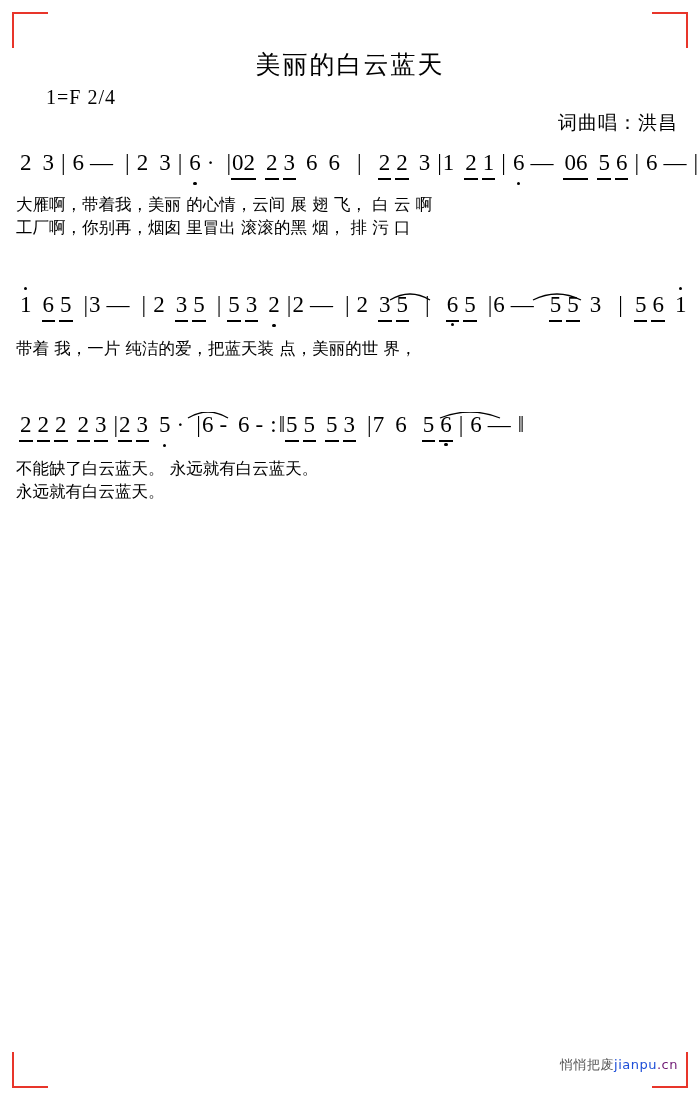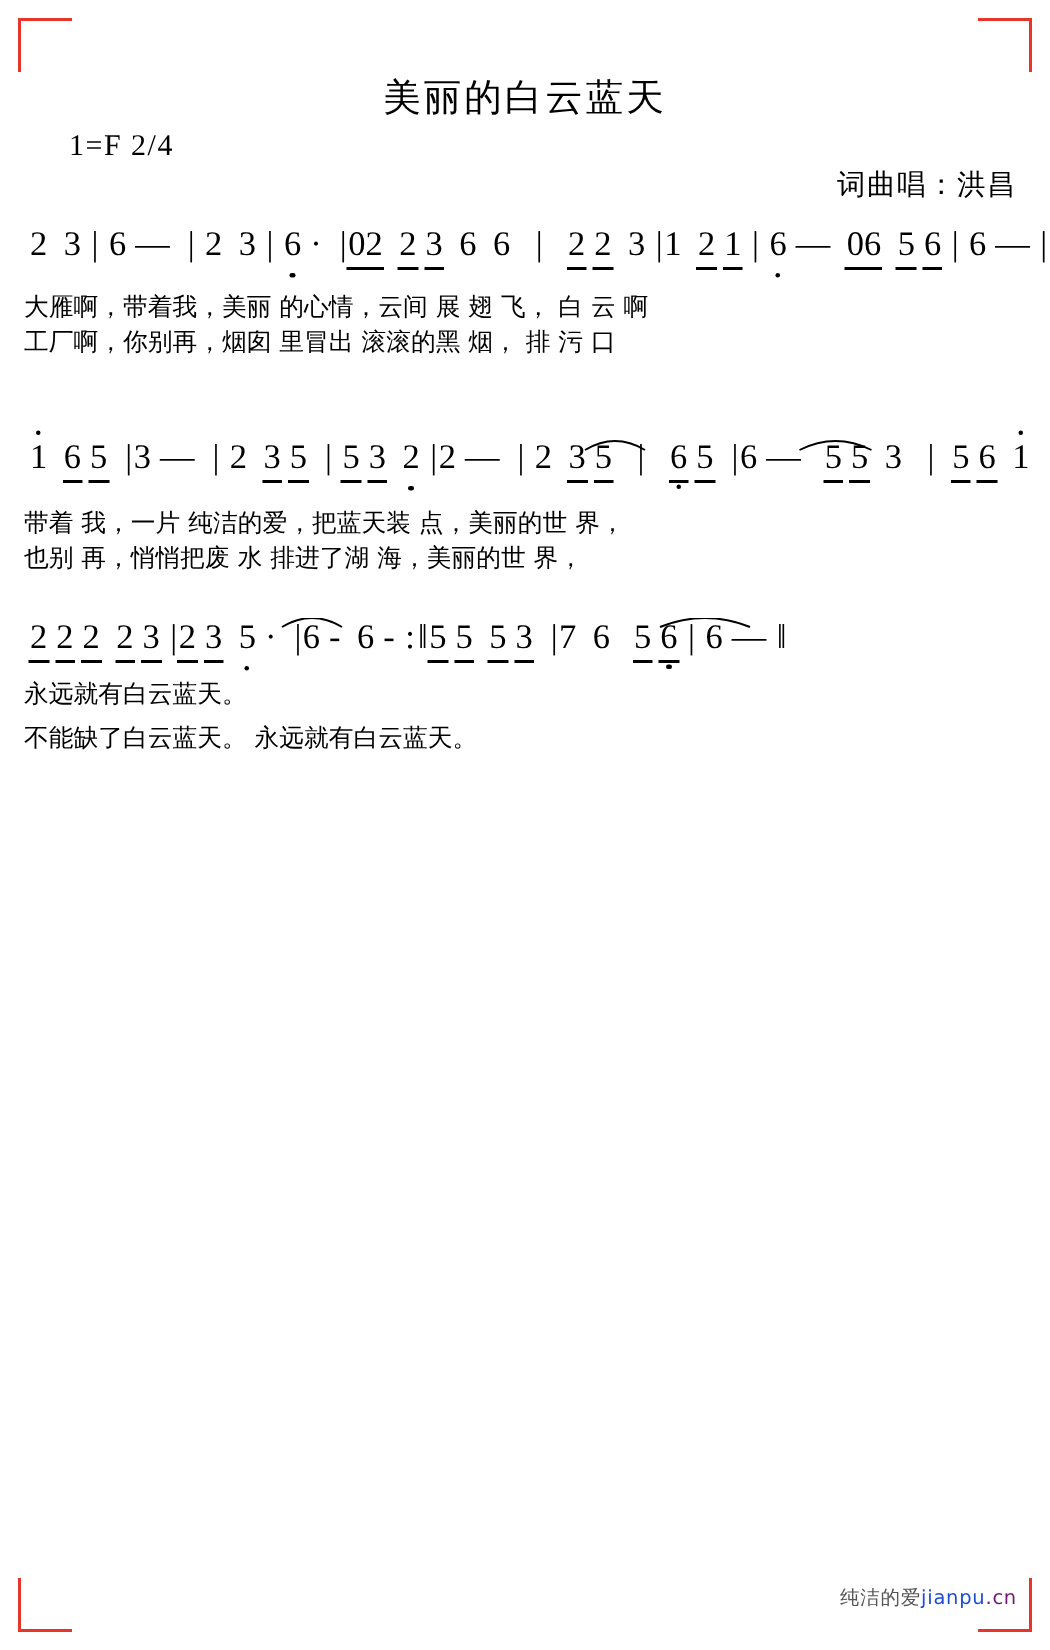--- a/index.html
+++ b/index.html
@@ -180,36 +180,35 @@
     </div>
     <div class="lyric-row" style="margin-top:4px;">大雁啊，带着我，美丽 的心情，云间    展 翅 飞，  白 云   啊</div>
     <div class="lyric-row">工厂啊，你别再，烟囱 里冒出   滚滚的黑      烟，  排 污  口</div>
   </div>
 
   <div class="system" style="top:292px;">
     <div class="notes-row">
       <span class="n dotabove">1</span><span class="sp4"></span><span class="n under1">6</span><span class="sp2"></span><span class="n under1">5</span><span class="sp4"></span><span class="bar">|</span><span class="n">3</span><span class="sp2"></span>—<span class="sp4"></span><span class="bar">|</span><span class="sp2"></span><span class="n">2</span><span class="sp4"></span><span class="n under1">3</span><span class="sp2"></span><span class="n under1">5</span><span class="sp4"></span><span class="bar">|</span><span class="sp2"></span><span class="n under1">5</span><span class="sp2"></span><span class="n under1">3</span><span class="sp4"></span><span class="n dotbelow">2</span><span class="sp2"></span><span class="bar">|</span><span class="n">2</span><span class="sp2"></span>—<span class="sp4"></span><span class="bar">|</span><span class="sp2"></span><span class="n">2</span><span class="sp4"></span><span class="n under1">3</span><span class="sp2"></span><span class="n under1">5</span><span class="sp6"></span><span class="bar">|</span><span class="sp6"></span><span class="n under1 dotbelow2">6</span><span class="sp2"></span><span class="n under1">5</span><span class="sp4"></span><span class="bar">|</span><span class="n">6</span><span class="sp2"></span>—<span class="sp6"></span><span class="n under1">5</span><span class="sp2"></span><span class="n under1">5</span><span class="sp4"></span><span class="n">3</span><span class="sp6"></span><span class="bar">|</span><span class="sp4"></span><span class="n under1">5</span><span class="sp2"></span><span class="n under1">6</span><span class="sp4"></span><span class="n dotabove">1</span><span class="sp4"></span><span class="bar">|</span><span class="sp2"></span><span class="sp2"></span>—<span class="sp2"></span>
     </div>
     <div class="lyric-row" style="margin-top:6px;">带着 我，一片  纯洁的爱，把蓝天装     点，美丽的世     界，</div>
-    <div class="lyric-row">也别  再，悄悄把废     水  排进了湖     海，美丽的世     界，</div>
     <svg class="arc-layer">
       <path d="M 390 8 Q 410 -4 430 8" fill="none" stroke="#000" stroke-width="1.3"></path>
       <path d="M 533 8 Q 557 -4 581 8" fill="none" stroke="#000" stroke-width="1.3"></path>
     </svg>
   </div>
 
   <div class="system" style="top:412px;">
     <div class="notes-row">
       <span class="n under1">2</span><span class="sp2"></span><span class="n under1">2</span><span class="sp2"></span><span class="n under1">2</span><span class="sp4"></span><span class="n under1">2</span><span class="sp2"></span><span class="n under1">3</span><span class="sp2"></span><span class="bar">|</span><span class="n under1">2</span><span class="sp2"></span><span class="n under1">3</span><span class="sp4"></span><span class="n dotbelow">5</span><span class="sp2"></span>·<span class="sp4"></span><span class="bar">|</span><span class="n">6</span><span class="sp2"></span>-<span class="sp4"></span><span class="n">6</span><span class="sp2"></span>-<span class="sp2"></span><span class="bar">:</span><span class="bar">‖</span><span class="n under1">5</span><span class="sp2"></span><span class="n under1">5</span><span class="sp4"></span><span class="n under1">5</span><span class="sp2"></span><span class="n under1">3</span><span class="sp4"></span><span class="bar">|</span><span class="n">7</span><span class="sp4"></span><span class="n">6</span><span class="sp6"></span><span class="n under1">5</span><span class="sp2"></span><span class="n under1 dotbelow2">6</span><span class="sp2"></span><span class="bar">|</span><span class="sp2"></span><span class="n">6</span><span class="sp2"></span>—<span class="sp2"></span><span class="bar">‖</span>
     </div>
+    <div class="lyric-row" style="margin-top:6px;">不能缺了白云蓝天。        永远就有白云蓝天。</div>
     <div class="lyric-row">永远就有白云蓝天。</div>
-    <div class="lyric-row" style="margin-top:6px;">不能缺了白云蓝天。        永远就有白云蓝天。</div>
     <svg class="arc-layer">
       <path d="M 188 6 Q 208 -6 228 6" fill="none" stroke="#000" stroke-width="1.3"></path>
       <path d="M 440 6 Q 470 -6 500 6" fill="none" stroke="#000" stroke-width="1.3"></path>
     </svg>
   </div>
 
   <div class="watermark">
-    <span>纯洁的爱</span><span class="blue">jianpu</span><span class="red">.cn</span>
+    <span>悄悄把废</span><span class="blue">jianpu</span><span class="red">.cn</span>
   </div>
 
 </div>
 
 </body></html>

